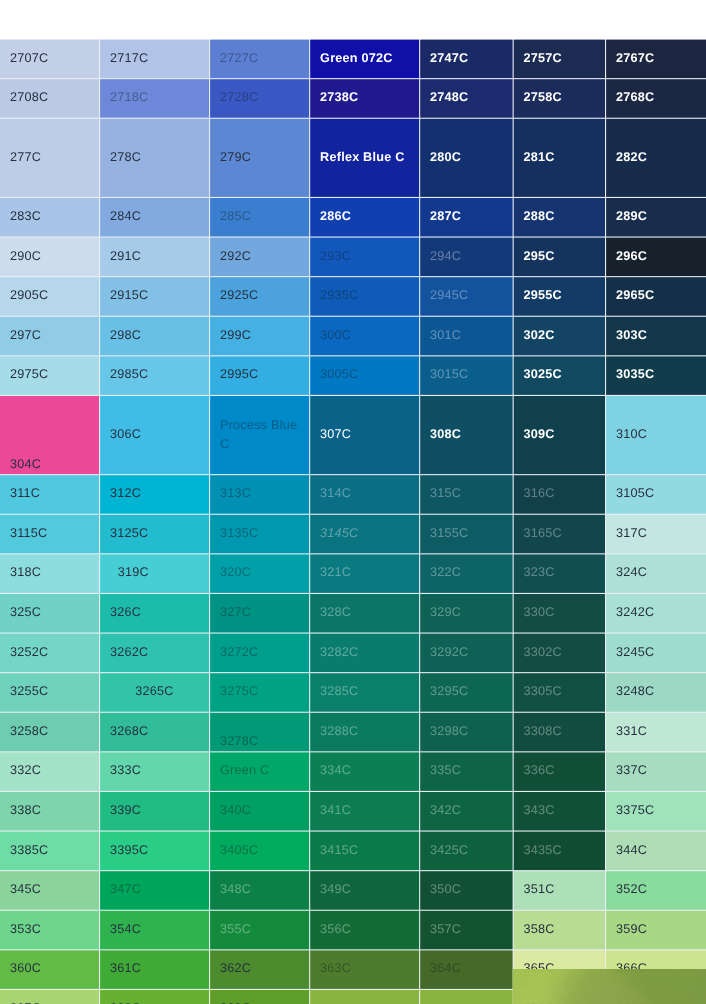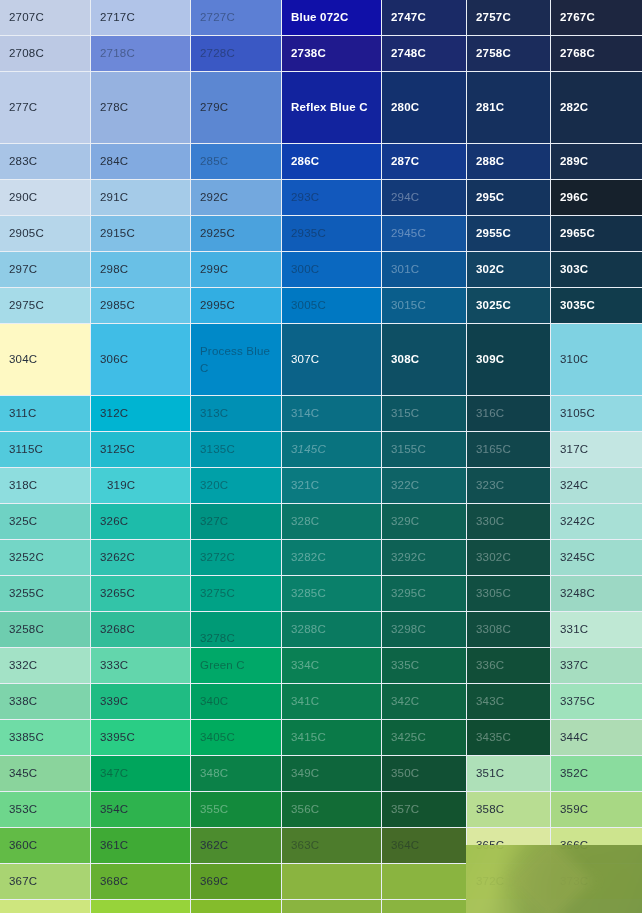--- a/index.html
+++ b/index.html
@@ -5,20 +5,21 @@
   html,body{margin:0;padding:0;background:#ffffff;}
   body{
     width:642px;height:913px;overflow:hidden;
     font-family:"Liberation Sans","DejaVu Sans",sans-serif;
     -webkit-font-smoothing:antialiased;
   }
   #chart{
     position:relative;
     width:642px;height:847px;
     background:#ffffff;
+    margin-top:36px;
   }
   .grid{
     display:grid;
     grid-template-columns:90px 99px 90px 99px 84px 83px 97px;
     width:642px;
     background:#e9eef5;
     gap:1px;
     padding:0;
     box-sizing:border-box;
   }
@@ -75,21 +76,21 @@
       <div class="cell r-std t-dark" style="background: rgb(195, 207, 230);">
         <span>2707C</span>
       </div>
       <div class="cell r-std t-dark" style="background: rgb(177, 196, 232);">
         <span>2717C</span>
       </div>
       <div class="cell r-std t-dim-dark" style="background: rgb(92, 127, 212);">
         <span>2727C</span>
       </div>
       <div class="cell r-std t-light t-bold" style="background: rgb(16, 16, 168);">
-        <span>Blue 072C</span>
+        <span>Green 072C</span>
       </div>
       <div class="cell r-std t-light t-bold" style="background: rgb(26, 42, 102);">
         <span>2747C</span>
       </div>
       <div class="cell r-std t-light t-bold" style="background: rgb(27, 43, 82);">
         <span>2757C</span>
       </div>
       <div class="cell r-std t-light t-bold" style="background: rgb(29, 38, 64);">
         <span>2767C</span>
       </div>
@@ -233,21 +234,21 @@
       </div>
       <div class="cell r-std t-dim-light" style="background: rgb(10, 94, 140);">
         <span>3015C</span>
       </div>
       <div class="cell r-std t-light t-bold" style="background: rgb(17, 74, 96);">
         <span>3025C</span>
       </div>
       <div class="cell r-std t-light t-bold" style="background: rgb(17, 60, 76);">
         <span>3035C</span>
       </div>
-      <div class="cell r-tall t-dark" style="background: #fef9c3;">
+      <div class="cell r-tall t-dark" style="background: #ec4899; align-items: flex-end;">
         <span>304C</span>
       </div>
       <div class="cell r-tall t-dark" style="background: rgb(64, 189, 230);">
         <span>306C</span>
       </div>
       <div class="cell r-tall t-dim-dark" style="background: rgb(0, 137, 200); align-items: center;">
         <span>Process Blue C</span>
       </div>
       <div class="cell r-tall t-light" style="background: rgb(11, 98, 136);">
         <span>307C</span>
@@ -362,21 +363,21 @@
       </div>
       <div class="cell r-std t-dim-light" style="background: rgb(18, 76, 66);">
         <span>3302C</span>
       </div>
       <div class="cell r-std t-dark" style="background: rgb(158, 220, 206);">
         <span>3245C</span>
       </div>
       <div class="cell r-std t-dark" style="background: rgb(111, 210, 188);">
         <span>3255C</span>
       </div>
-      <div class="cell r-std t-dark" style="background: rgb(51, 196, 168);">
+      <div class="cell r-std t-dark" style="background: rgb(51, 196, 168); justify-content: center;">
         <span>3265C</span>
       </div>
       <div class="cell r-std t-dim-dark" style="background: rgb(0, 162, 134);">
         <span>3275C</span>
       </div>
       <div class="cell r-std t-dim-light" style="background: rgb(10, 128, 106);">
         <span>3285C</span>
       </div>
       <div class="cell r-std t-dim-light" style="background: rgb(13, 102, 84);">
         <span>3295C</span>

